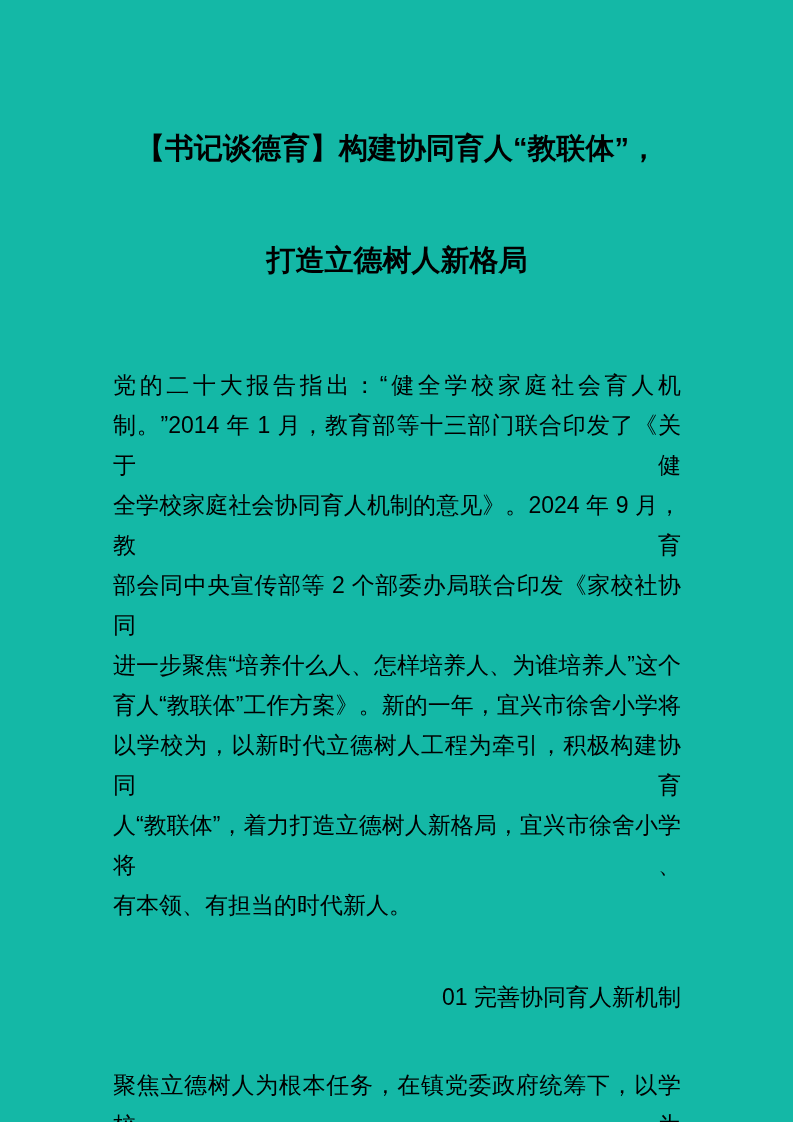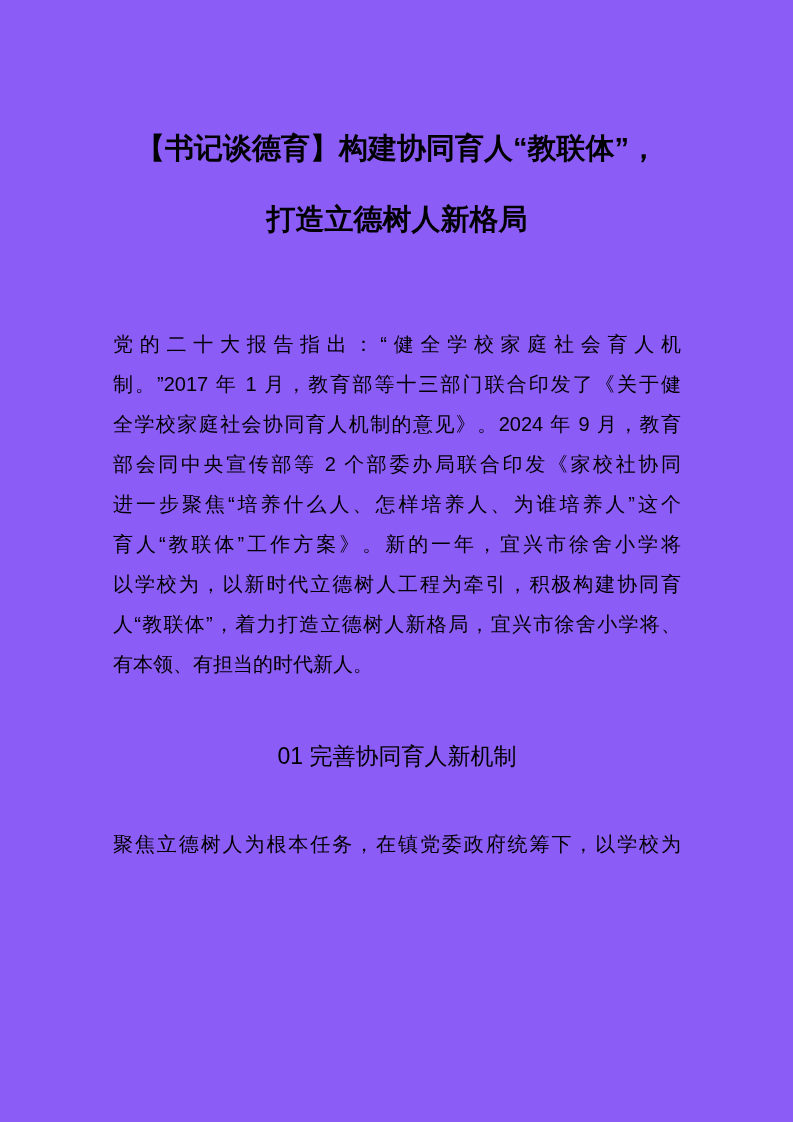--- a/index.html
+++ b/index.html
@@ -5,78 +5,78 @@
   * { margin: 0; padding: 0; box-sizing: border-box; }
   html, body { background: #ffffff; }
   body {
     width: 793px;
     font-family: "Liberation Sans", sans-serif;
   }
   .page {
     position: relative;
     width: 793px;
     height: 1122px;
-    background: #8b5cf6;
+    background: #14b8a6;
     color: #000000;
     overflow: hidden;
   }
   .content {
     padding: 126px 112px 0 113px;
   }
   .title-line {
     font-size: 29px;
     font-weight: 700;
     line-height: 44px;
     text-align: center;
     color: #000000;
   }
   .title-line.second {
-    margin-top: 27px;
+    margin-top: 68px;
   }
   .paragraph.first {
     margin-top: 83px;
   }
   .paragraph.second {
     margin-top: 48px;
   }
   .body-line {
-    font-size: 20px;
+    font-size: 23px;
     line-height: 40px;
     min-height: 40px;
     color: #000000;
     text-align: justify;
     text-align-last: justify;
     text-justify: inter-character;
   }
   .body-line.para-end {
     text-align: right;
     text-align-last: left;
   }
   .section-heading {
     margin-top: 52px;
     font-size: 23px;
     font-weight: 400;
     line-height: 40px;
-    text-align: center;
+    text-align: right;
     color: #000000;
   }
 </style>
 </head>
 <body>
 
 <div class="page">
   <div class="content">
 
     <h1 class="title-line first">【书记谈德育】构建协同育人“教联体”，</h1>
 
     <h1 class="title-line second">打造立德树人新格局</h1>
 
     <div class="paragraph first">
       <div class="body-line">党的二十大报告指出：“健全学校家庭社会育人机</div>
-      <div class="body-line">制。”2017 年 1 月，教育部等十三部门联合印发了《关于健</div>
+      <div class="body-line">制。”2014 年 1 月，教育部等十三部门联合印发了《关于健</div>
       <div class="body-line">全学校家庭社会协同育人机制的意见》。2024 年 9 月，教育</div>
       <div class="body-line">部会同中央宣传部等 2 个部委办局联合印发《家校社协同</div>
       <div class="body-line">进一步聚焦“培养什么人、怎样培养人、为谁培养人”这个</div>
       <div class="body-line">育人“教联体”工作方案》。新的一年，宜兴市徐舍小学将</div>
       <div class="body-line">以学校为，以新时代立德树人工程为牵引，积极构建协同育</div>
       <div class="body-line">人“教联体”，着力打造立德树人新格局，宜兴市徐舍小学将、</div>
       <div class="body-line para-end">有本领、有担当的时代新人。</div>
     </div>
 
     <h2 class="section-heading">01 完善协同育人新机制</h2>

